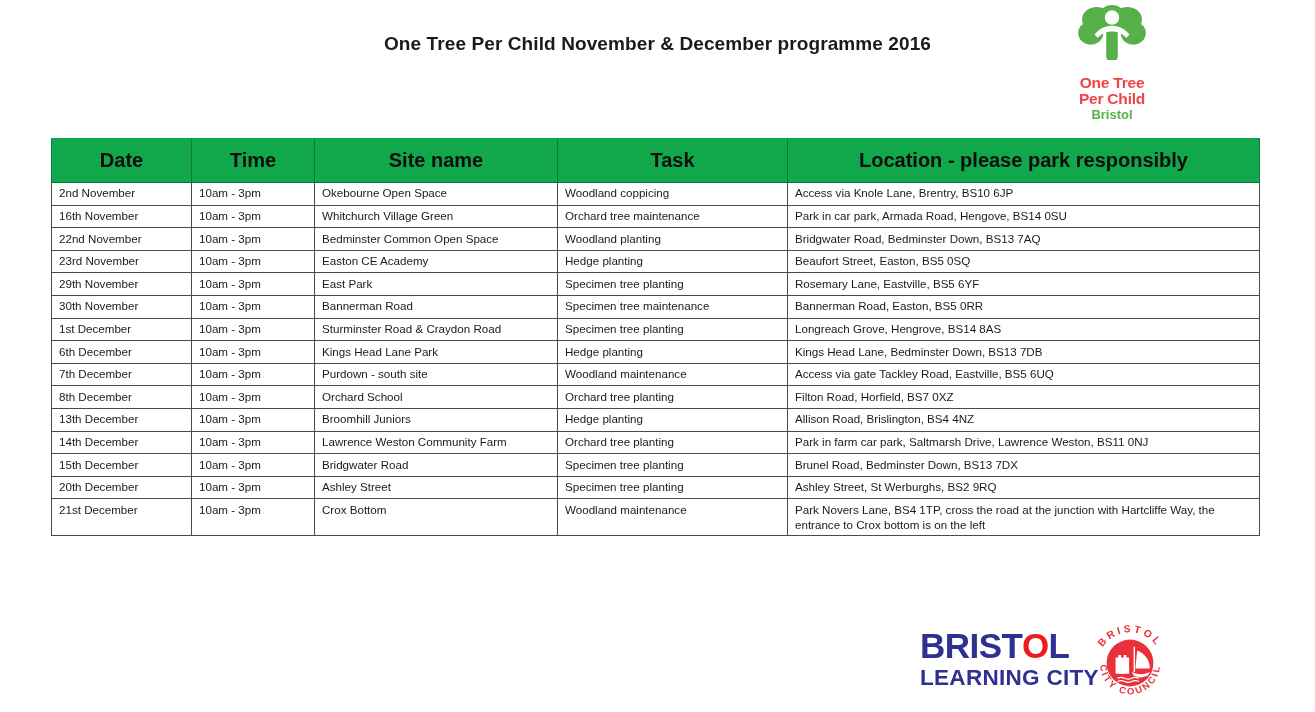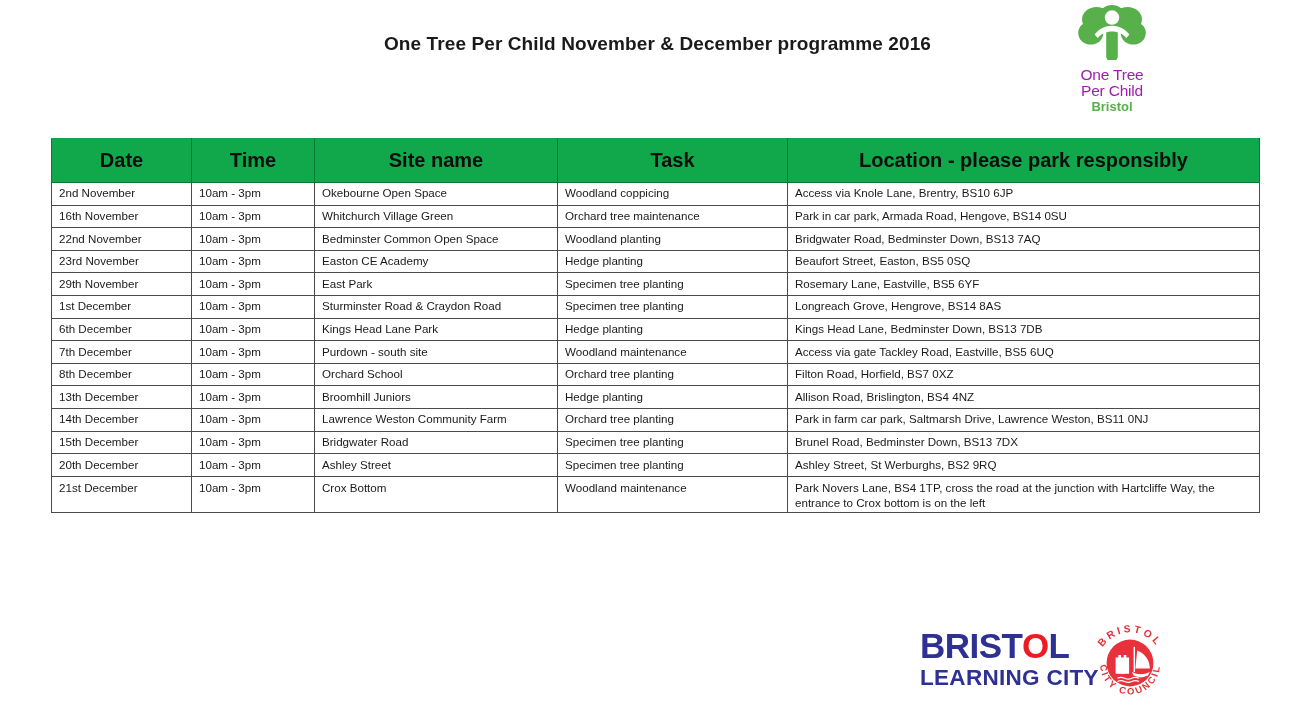--- a/index.html
+++ b/index.html
@@ -46,24 +46,24 @@
     height: 108px;
     text-align: center;
   }
   .otpc-mark {
     width: 118px;
     height: 56px;
     display: block;
   }
   .otpc-name {
     font-size: 15.5px;
-    font-weight: normal;
-    color: #a21caf;
+    font-weight: bold;
+    color: #ef4444;
     line-height: 1.03;
-    margin-top: 7px;
+    margin-top: 15px;
     letter-spacing: -0.2px;
   }
   .otpc-city {
     font-size: 13px;
     font-weight: bold;
     color: #57b04a;
     line-height: 1.15;
     margin-top: 1px;
   }
 
@@ -238,20 +238,27 @@
           <td>Beaufort Street, Easton, BS5 0SQ</td>
         </tr>
         <tr>
           <td>29th November</td>
           <td>10am - 3pm</td>
           <td>East Park</td>
           <td>Specimen tree planting</td>
           <td>Rosemary Lane, Eastville, BS5 6YF</td>
         </tr>
         <tr>
+          <td>30th November</td>
+          <td>10am - 3pm</td>
+          <td>Bannerman Road</td>
+          <td>Specimen tree maintenance</td>
+          <td>Bannerman Road, Easton, BS5 0RR</td>
+        </tr>
+        <tr>
           <td>1st December</td>
           <td>10am - 3pm</td>
           <td>Sturminster Road &amp; Craydon Road</td>
           <td>Specimen tree planting</td>
           <td>Longreach Grove, Hengrove, BS14 8AS</td>
         </tr>
         <tr>
           <td>6th December</td>
           <td>10am - 3pm</td>
           <td>Kings Head Lane Park</td>

